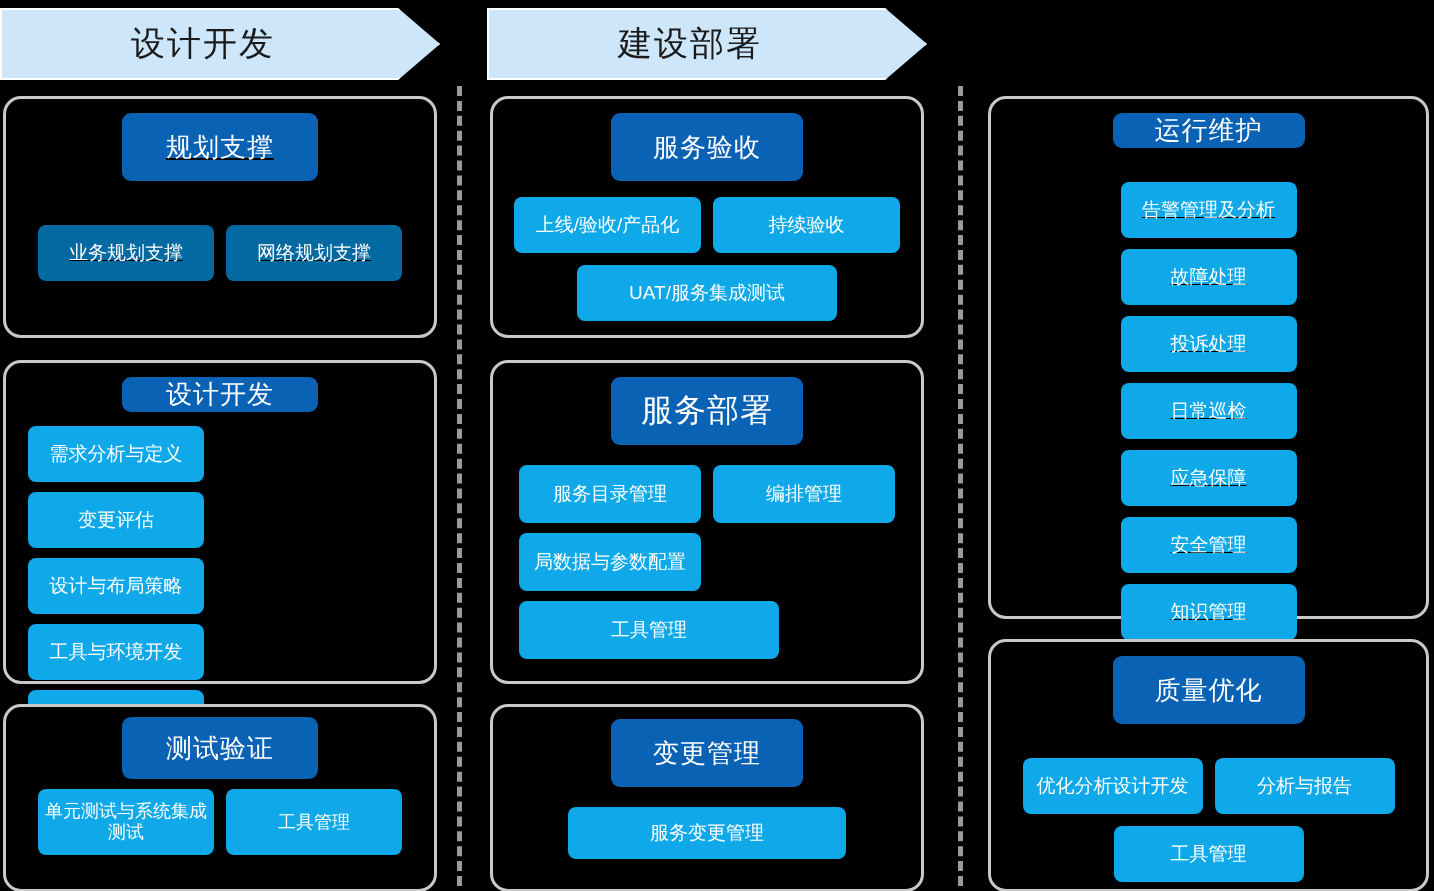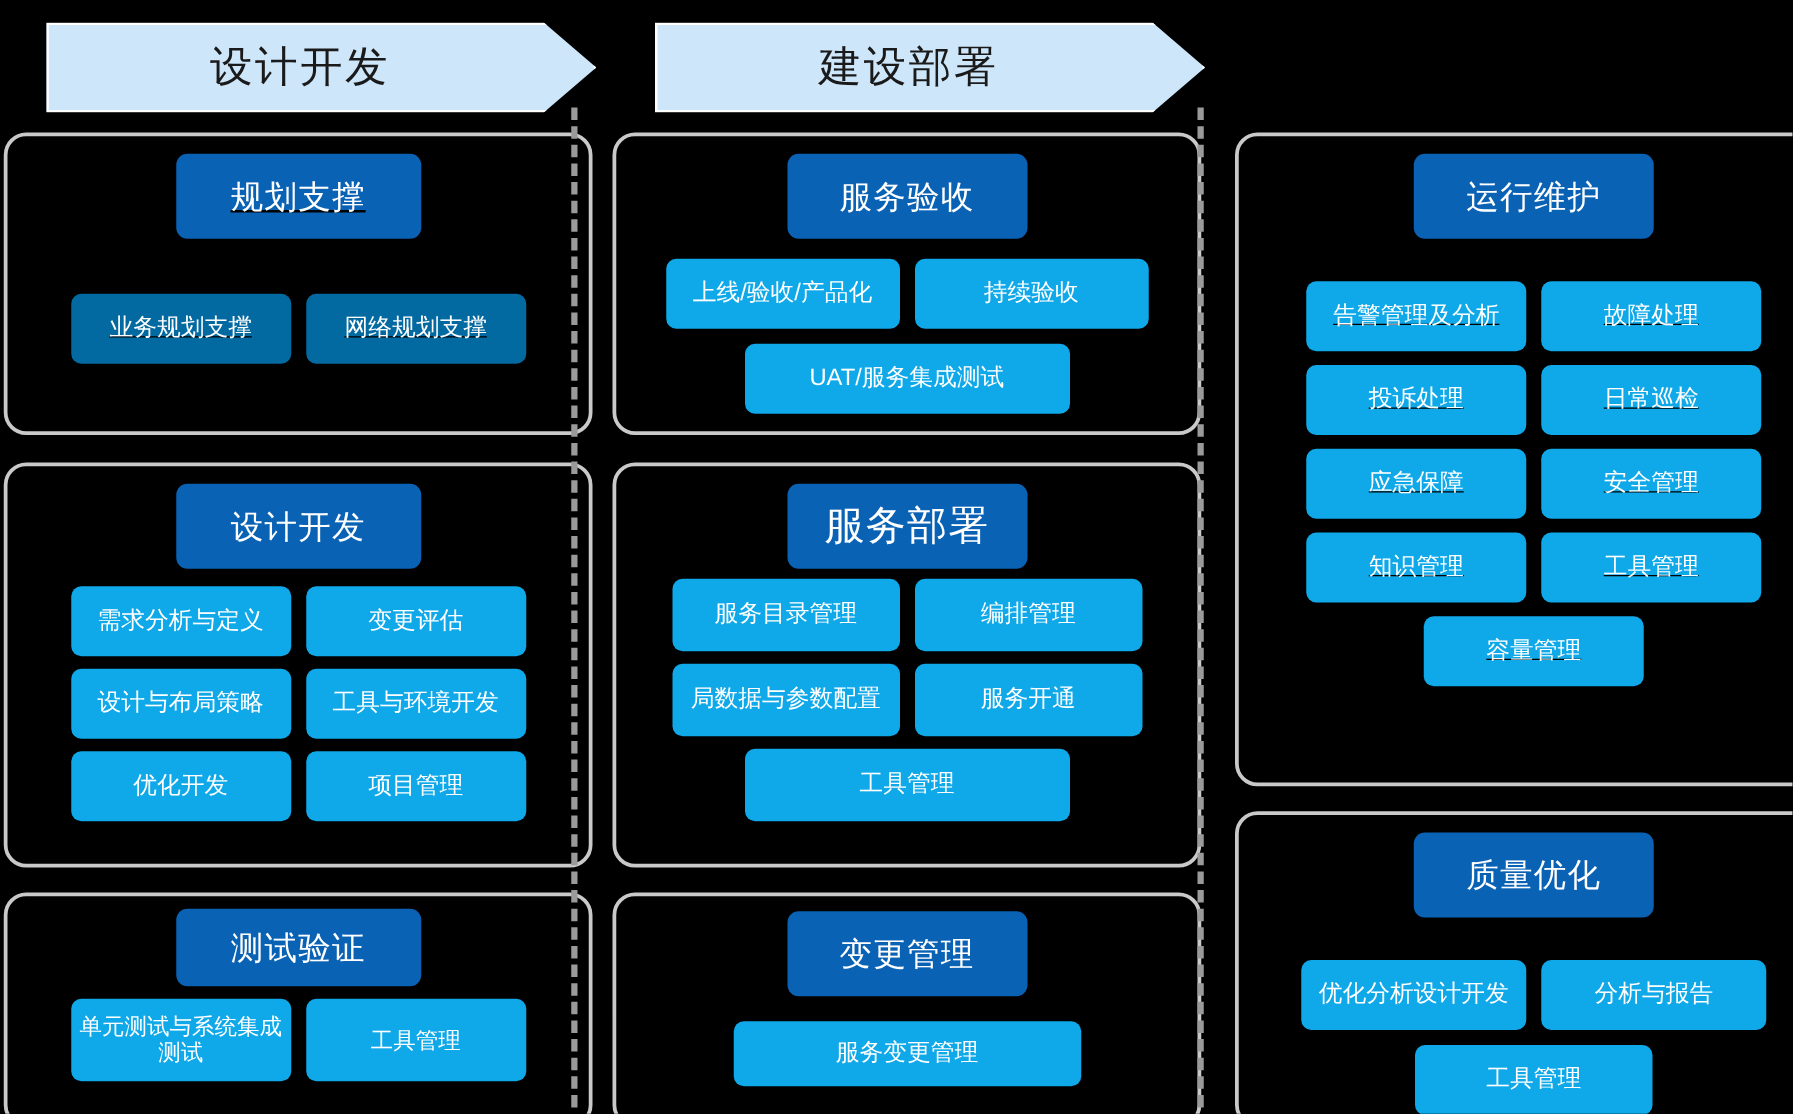--- a/index.html
+++ b/index.html
@@ -17,23 +17,22 @@
   .board {
     position: relative;
     width: 1434px;
     height: 891px;
     background: #000000;
   }
 
   
   .column {
     position: absolute;
-    top: 14px;
+    top: 4px;
     height: 631px;
-    padding-left: 37px;
   }
   #col-0 { left: 0px;   width: 440px; }
   #col-1 { left: 487px; width: 440px; }
   #col-2 { left: 985px; width: 447px; }
 
   
   .phase-header {
     position: relative;
     height: 72px;
     margin-top: 4px;
@@ -120,41 +119,41 @@
   
   
   #g-0-0 { top: 92px; height: 242px; text-decoration: underline; }
   #g-0-0 .group-title { width: 196px; height: 68px; margin-top: 14px; font-size: 26px; }
   #g-0-0 .items { margin-top: 44px; gap: 12px; padding: 0 22px; }
   #g-0-0 .chip { width: 176px; height: 56px; font-size: 19px; }
 
   
   #g-0-1 { top: 356px; height: 324px; }
   #g-0-1 .group-title { width: 196px; height: 68px; margin-top: 14px; font-size: 26px; }
-  #g-0-1 .items { margin-top: 14px; gap: 10px 12px; padding: 0 22px; }
+  #g-0-1 .items { margin-top: 14px; gap: 10px 12px; padding: 0 22px; flex-direction: column; }
   #g-0-1 .chip { width: 176px; height: 56px; font-size: 19px; }
 
   
   #g-0-2 { top: 700px; height: 188px; }
   #g-0-2 .group-title { width: 196px; height: 62px; margin-top: 10px; font-size: 26px; }
   #g-0-2 .items { margin-top: 10px; gap: 12px; padding: 0 22px; }
   #g-0-2 .chip { width: 176px; height: 66px; font-size: 18px; }
 
   
   
   #g-1-0 { top: 92px; height: 242px; }
   #g-1-0 .group-title { width: 192px; height: 68px; margin-top: 14px; font-size: 26px; }
   #g-1-0 .items { margin-top: 16px; gap: 12px; padding: 0 14px; }
   #g-1-0 .chip { width: 187px; height: 56px; font-size: 19px; }
   #g-1-0 .chip.wide { width: 260px; }
 
   
   #g-1-1 { top: 356px; height: 324px; }
   #g-1-1 .group-title { width: 192px; height: 68px; margin-top: 14px; font-size: 32px; text-align: right; }
-  #g-1-1 .items { margin-top: 8px; gap: 10px 12px; padding: 0 26px; }
+  #g-1-1 .items { margin-top: 20px; gap: 10px 12px; padding: 0 26px; justify-content: space-between; }
   #g-1-1 .chip { width: 182px; height: 58px; font-size: 19px; }
   #g-1-1 .chip.wide { width: 260px; }
 
   
   #g-1-2 { top: 700px; height: 188px; }
   #g-1-2 .group-title { width: 192px; height: 68px; margin-top: 12px; font-size: 26px; }
   #g-1-2 .items { margin-top: 20px; gap: 12px; padding: 0 26px; }
   #g-1-2 .chip { width: 278px; height: 52px; font-size: 19px; }
 
   
@@ -225,21 +224,20 @@
         <div class="chip wide">UAT/服务集成测试</div>
       </div>
     </div>
 
     <div class="group" id="g-1-1">
       <div class="group-title">服务部署</div>
       <div class="items">
         <div class="chip">服务目录管理</div>
         <div class="chip">编排管理</div>
         <div class="chip">局数据与参数配置</div>
-        <div class="chip">服务开通</div>
         <div class="chip wide">工具管理</div>
       </div>
     </div>
 
     <div class="group" id="g-1-2">
       <div class="group-title">变更管理</div>
       <div class="items">
         <div class="chip">服务变更管理</div>
       </div>
     </div>

